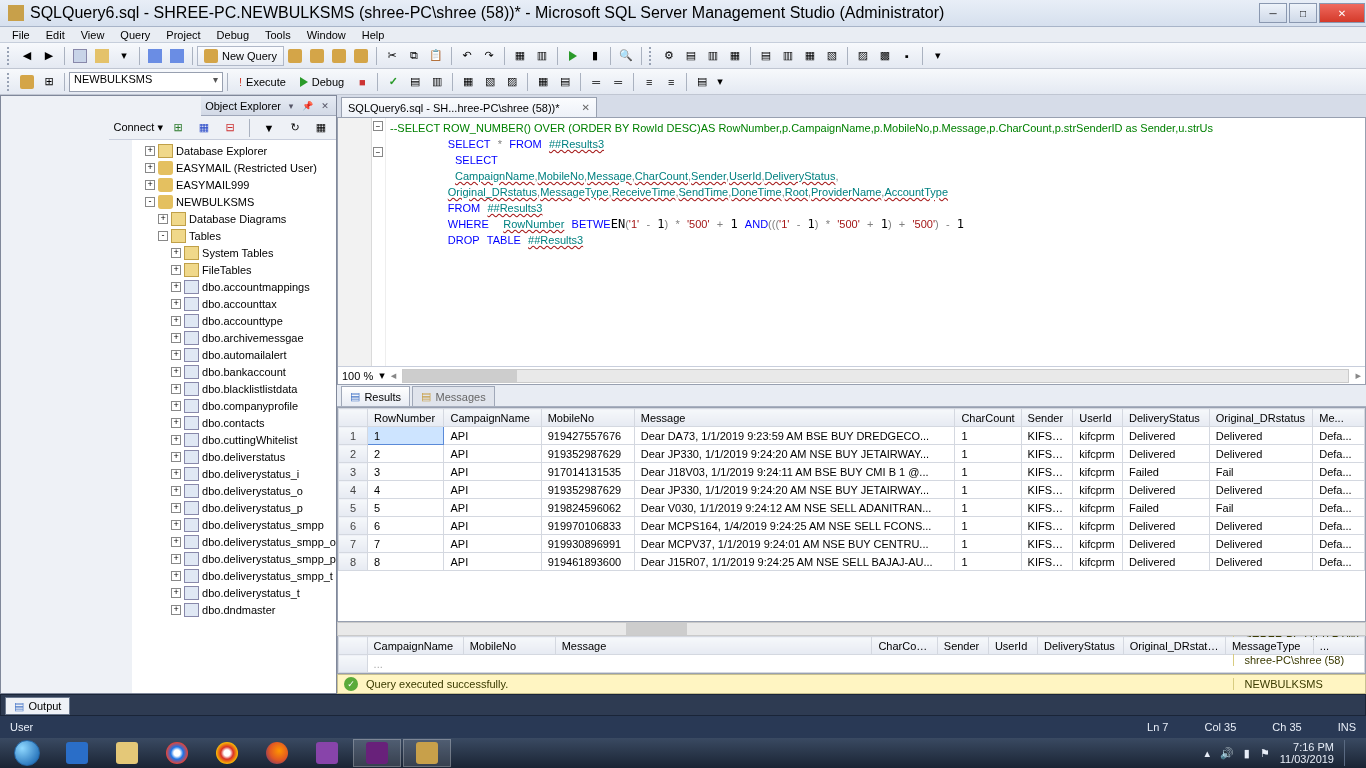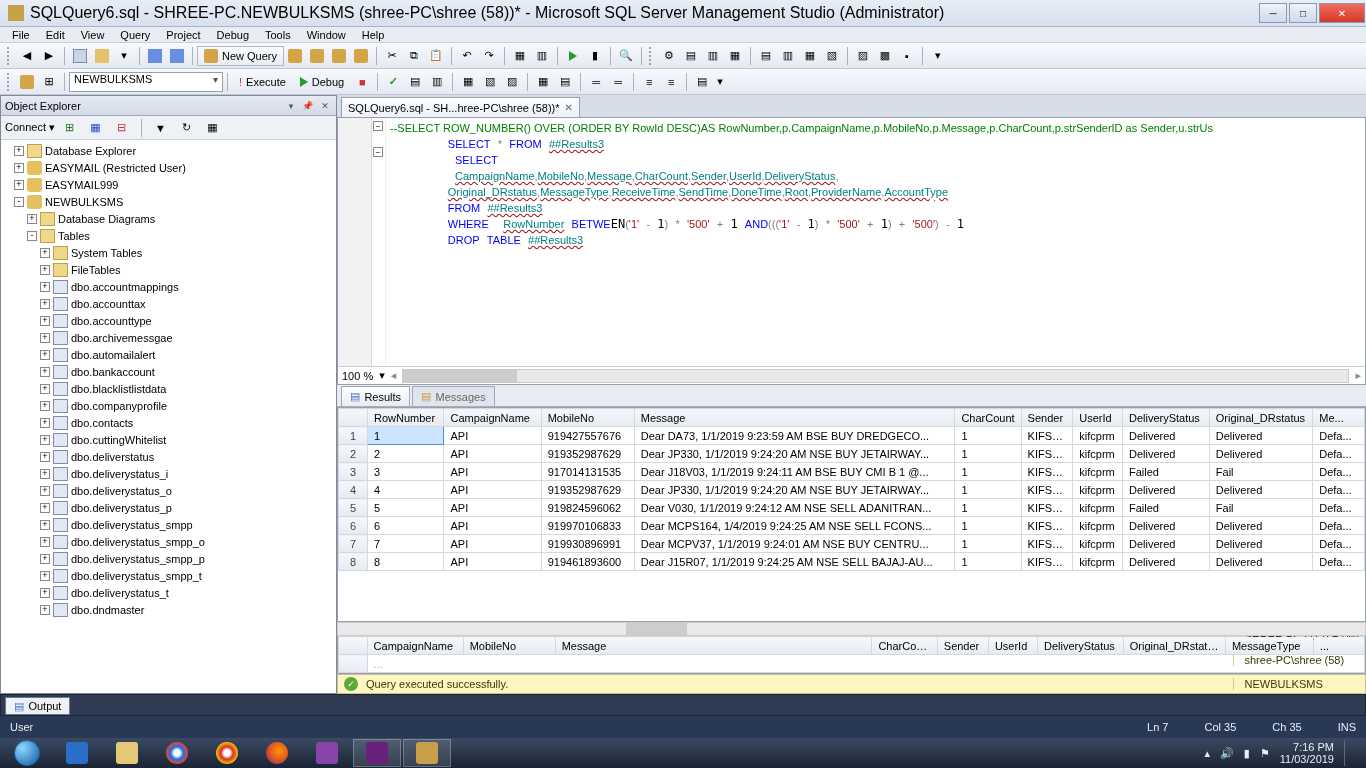--- a/index.html
+++ b/index.html
@@ -32,40 +32,40 @@
 .ic-folder { background: #e4c26a; }
 .ic-save { background: #6a8de4; }
 .ic-new { background: #c8d4e8; border: 1px solid #88a; }
 .ic-play { width: 0; height: 0; border-left: 8px solid #2a9a2a; border-top: 5px solid transparent; border-bottom: 5px solid transparent; }
 .ic-check { color: #2a9a2a; font-weight: bold; }
 
 
 .content { flex: 1; display: flex; background: #293955; overflow: hidden; }
 
 
-.panel { background: #eef1f6; display: flex; flex-direction: column; border: 1px solid #80889a; }
+.panel { background: #eef1f6; display: flex; flex-direction: column; border: 1px solid #80889a; align-items: flex-end; }
 .obj-explorer { width: 337px; }
 .panel-header { height: 20px; background: linear-gradient(#e6ebf4, #d2d9e6); display: flex; align-items: center; padding: 0 4px; border-bottom: 1px solid #a0a8ba; font-size: 11px; }
 .panel-header .title { flex: 1; }
 .panel-header .ctrl { width: 14px; height: 14px; margin-left: 3px; display: flex; align-items: center; justify-content: center; color: #556; font-size: 9px; }
 .panel-toolbar { height: 24px; display: flex; align-items: center; padding: 0 4px; border-bottom: 1px solid #c8cedc; gap: 4px; }
 .tree { flex: 1; overflow-y: auto; background: white; padding: 2px 0; }
 .tree-node { display: flex; align-items: center; height: 17px; white-space: nowrap; }
 .tree-expander { width: 10px; height: 10px; border: 1px solid #888; background: white; display: flex; align-items: center; justify-content: center; font-size: 9px; line-height: 1; margin-right: 3px; cursor: pointer; }
 .tree-blank { width: 13px; }
 .tree-icon { width: 15px; height: 14px; margin-right: 3px; }
 .ti-folder { background: #f0d88a; border: 1px solid #c0a048; }
 .ti-db { background: #e4c060; border-radius: 2px 2px 3px 3px; }
 .ti-table { background: #e0e8f4; border: 1px solid #88a; }
 .tree-label { cursor: default; }
 
 
 .editor-area { flex: 1; display: flex; flex-direction: column; background: #eef1f6; }
 .tab-strip { height: 22px; display: flex; align-items: flex-end; background: #d6dce8; padding-left: 4px; }
-.file-tab { height: 20px; background: linear-gradient(#fbfcfe, #edf1f8); border: 1px solid #98a0b0; border-bottom: none; padding: 2px 6px; display: flex; align-items: center; gap: 5px; font-size: 11px; }
+.file-tab { height: 20px; background: linear-gradient(#fbfcfe, #edf1f8); border: 1px solid #98a0b0; border-bottom: none; padding: 2px 6px; display: flex; align-items: center; gap: 22px; font-size: 11px; }
 .file-tab .close { color: #666; font-size: 10px; }
 .editor-split { flex: 1; display: flex; flex-direction: column; overflow: hidden; }
 
 .code-area { height: 268px; display: flex; flex-direction: column; border: 1px solid #98a0b0; background: white; }
 .code-body { flex: 1; display: flex; overflow: hidden; }
 .code-gutter { width: 34px; background: #f2f2f2; border-right: 1px solid #dadada; }
 .code-margin { width: 14px; background: #fff; border-right: 1px solid #eee; }
 .code-text { flex: 1; font-family: Consolas, monospace; font-size: 12px; padding: 2px 4px; white-space: pre; line-height: 16px; overflow: auto; }
 .code-margin .cm-btn { width: 10px; height: 10px; border: 1px solid #888; font-size: 8px; display: flex; align-items: center; justify-content: center; margin: 3px 1px; }
 .c-cmt { color: #008000; }

